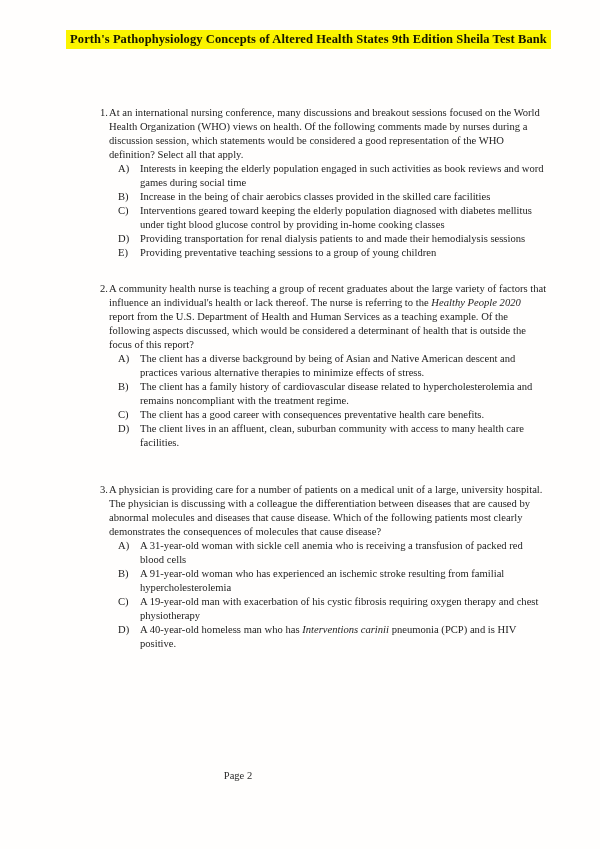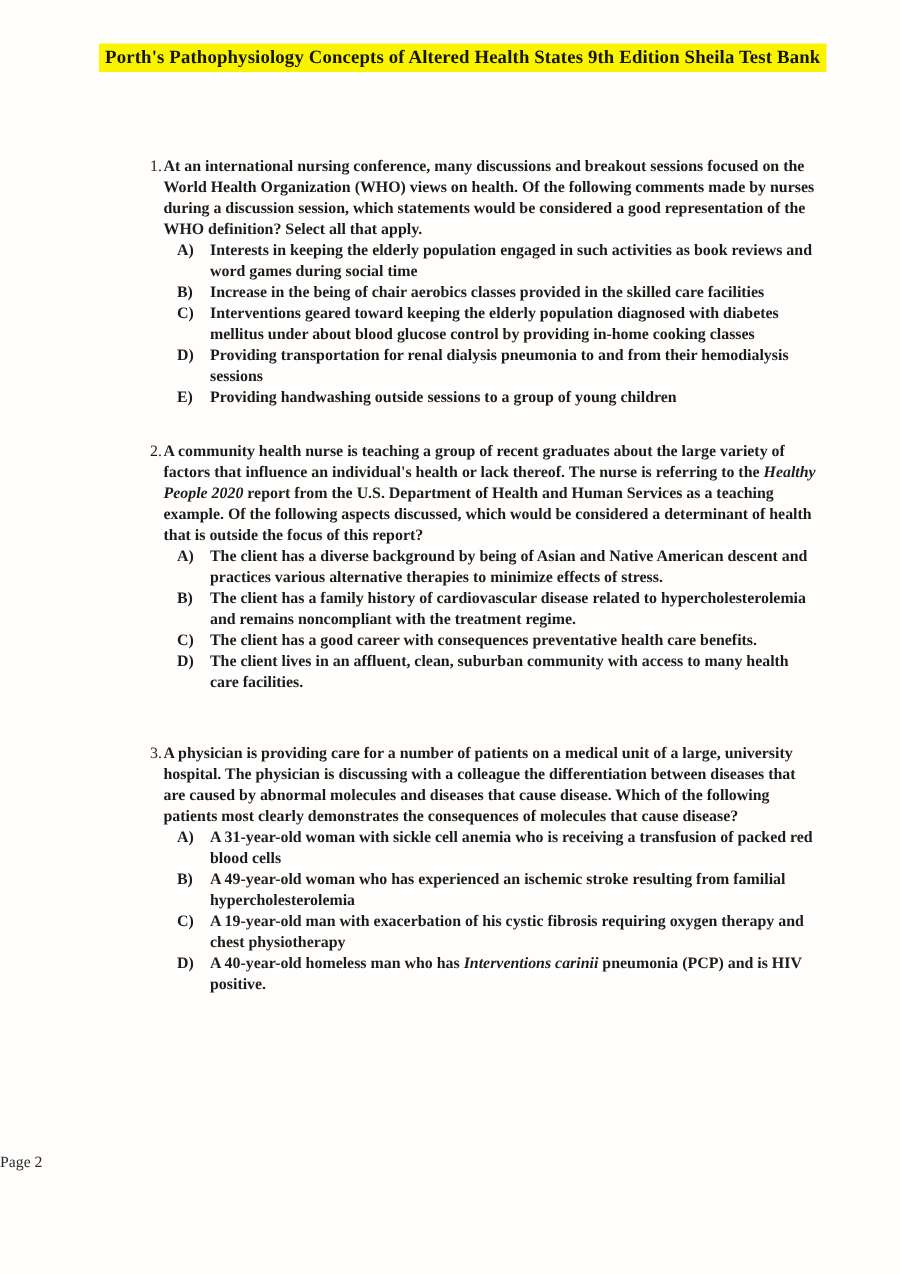--- a/index.html
+++ b/index.html
@@ -32,29 +32,30 @@
     margin: 57px 0 0 100px;
     width: 447px;
     font-size: 10.6px;
     line-height: 14px;
     text-align: left;
   }
   .q { display: flex; }
   .q.gap-a { margin-bottom: 22px; }
   .q.gap-b { margin-bottom: 33px; }
   .qnum { flex: none; width: 9px; }
-  .qbody { flex: 1; min-width: 0; font-weight: bold; }
+  .qbody { flex: 1; min-width: 0; }
   .stem { margin: 0; }
   .opt { display: flex; margin-left: 9px; }
   .olet { flex: none; width: 22px; }
   .otext { flex: 1; min-width: 0; }
   .footer {
     position: absolute;
     left: 0; top: 770px;
     width: 476px;
+    text-align: center;
     font-size: 10.5px;
     color: #2a2a2a;
   }
   i { font-style: italic; }
 </style>
 </head>
 <body>
 
 <div class="page">
   <div class="header">
@@ -69,29 +70,29 @@
           <div class="opt">
             <span class="olet">A)</span>
             <span class="otext"><span>Interests in keeping the elderly population engaged in such activities as book reviews and word games during social time</span></span>
           </div>
           <div class="opt">
             <span class="olet">B)</span>
             <span class="otext"><span>Increase in the being of chair aerobics classes provided in the skilled care facilities</span></span>
           </div>
           <div class="opt">
             <span class="olet">C)</span>
-            <span class="otext"><span>Interventions geared toward keeping the elderly population diagnosed with diabetes mellitus under about blood glucose control by providing in-home cooking classes</span></span>
+            <span class="otext"><span>Interventions geared toward keeping the elderly population diagnosed with diabetes mellitus under tight blood glucose control by providing in-home cooking classes</span></span>
           </div>
           <div class="opt">
             <span class="olet">D)</span>
-            <span class="otext"><span>Providing transportation for renal dialysis pneumonia to and from their hemodialysis sessions</span></span>
+            <span class="otext"><span>Providing transportation for renal dialysis patients to and made their hemodialysis sessions</span></span>
           </div>
           <div class="opt">
             <span class="olet">E)</span>
-            <span class="otext"><span>Providing handwashing outside sessions to a group of young children</span></span>
+            <span class="otext"><span>Providing preventative teaching sessions to a group of young children</span></span>
           </div>
         </div>
       </div>
       <div class="q gap-b">
         <span class="qnum">2.</span>
         <div class="qbody">
           <div class="stem"><span>A community health nurse is teaching a group of recent graduates about the large variety of factors that influence an individual's health or lack thereof. The nurse is referring to the </span><i>Healthy People 2020</i><span> report from the U.S. Department of Health and Human Services as a teaching example. Of the following aspects discussed, which would be considered a determinant of health that is outside the focus of this report?</span></div>
           <div class="opt">
             <span class="olet">A)</span>
             <span class="otext"><span>The client has a diverse background by being of Asian and Native American descent and practices various alternative therapies to minimize effects of stress.</span></span>
@@ -113,21 +114,21 @@
       <div class="q ">
         <span class="qnum">3.</span>
         <div class="qbody">
           <div class="stem"><span>A physician is providing care for a number of patients on a medical unit of a large, university hospital. The physician is discussing with a colleague the differentiation between diseases that are caused by abnormal molecules and diseases that cause disease. Which of the following patients most clearly demonstrates the consequences of molecules that cause disease?</span></div>
           <div class="opt">
             <span class="olet">A)</span>
             <span class="otext"><span>A 31-year-old woman with sickle cell anemia who is receiving a transfusion of packed red blood cells</span></span>
           </div>
           <div class="opt">
             <span class="olet">B)</span>
-            <span class="otext"><span>A 49-year-old woman who has experienced an ischemic stroke resulting from familial hypercholesterolemia</span></span>
+            <span class="otext"><span>A 91-year-old woman who has experienced an ischemic stroke resulting from familial hypercholesterolemia</span></span>
           </div>
           <div class="opt">
             <span class="olet">C)</span>
             <span class="otext"><span>A 19-year-old man with exacerbation of his cystic fibrosis requiring oxygen therapy and chest physiotherapy</span></span>
           </div>
           <div class="opt">
             <span class="olet">D)</span>
             <span class="otext"><span>A 40-year-old homeless man who has </span><i>Interventions carinii</i><span> pneumonia (PCP) and is HIV positive.</span></span>
           </div>
         </div>

